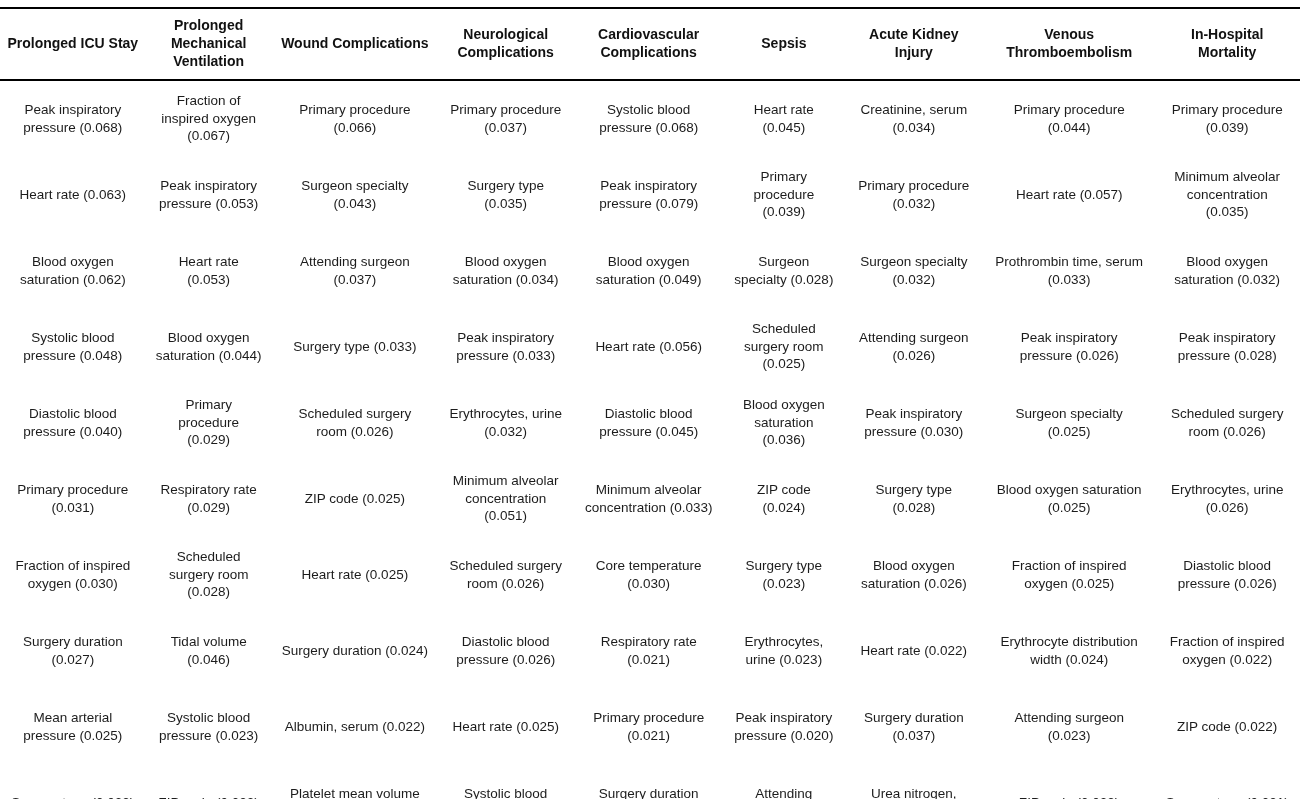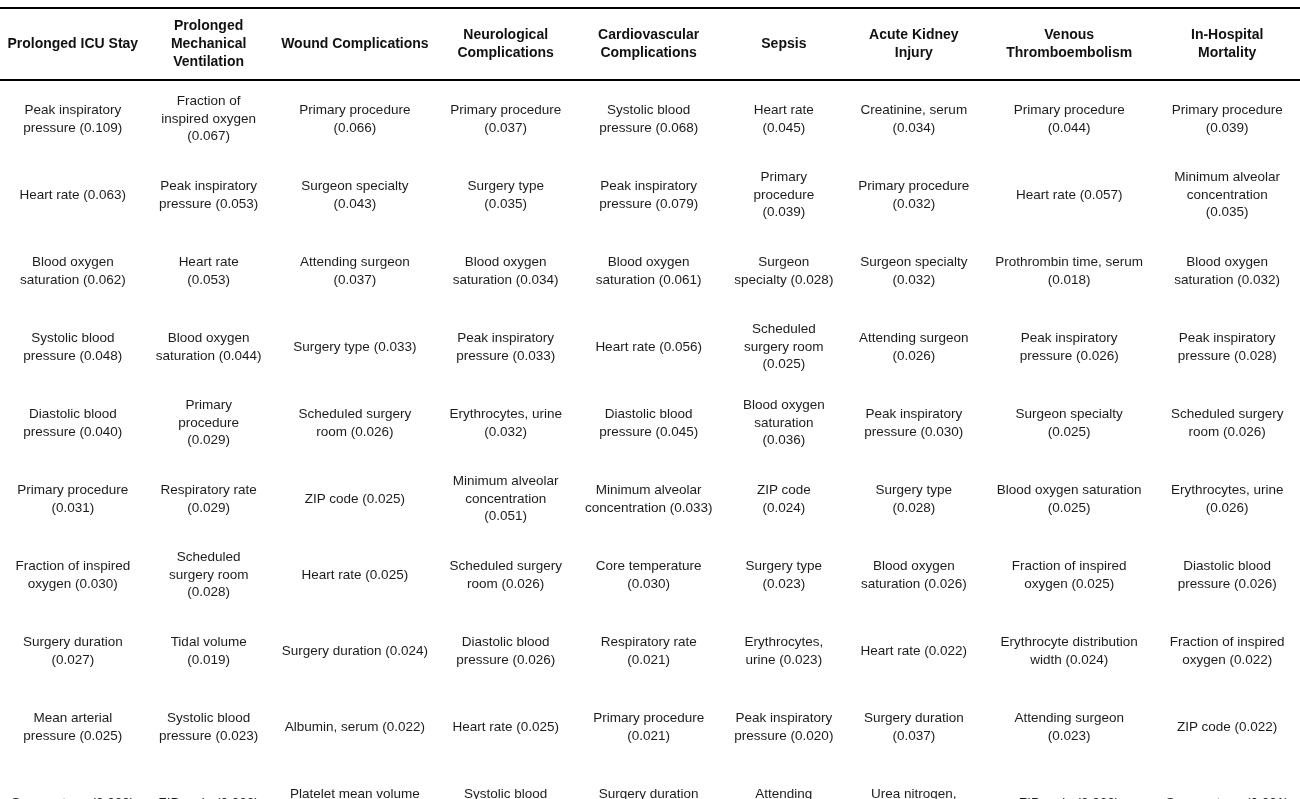--- a/index.html
+++ b/index.html
@@ -68,21 +68,21 @@
           <th>Neurological Complications</th>
           <th>Cardiovascular Complications</th>
           <th>Sepsis</th>
           <th>Acute Kidney Injury</th>
           <th>Venous Thromboembolism</th>
           <th>In-Hospital Mortality</th>
         </tr>
       </thead>
     <tbody>
         <tr>
-          <td>Peak inspiratory pressure (0.109)</td>
+          <td>Peak inspiratory pressure (0.068)</td>
           <td>Fraction of inspired oxygen (0.067)</td>
           <td>Primary procedure (0.066)</td>
           <td>Primary procedure (0.037)</td>
           <td>Systolic blood pressure (0.068)</td>
           <td>Heart rate (0.045)</td>
           <td>Creatinine, serum (0.034)</td>
           <td>Primary procedure (0.044)</td>
           <td>Primary procedure (0.039)</td>
         </tr>
         <tr>
@@ -94,24 +94,24 @@
           <td>Primary procedure (0.039)</td>
           <td>Primary procedure (0.032)</td>
           <td>Heart rate (0.057)</td>
           <td>Minimum alveolar concentration (0.035)</td>
         </tr>
         <tr>
           <td>Blood oxygen saturation (0.062)</td>
           <td>Heart rate (0.053)</td>
           <td>Attending surgeon (0.037)</td>
           <td>Blood oxygen saturation (0.034)</td>
-          <td>Blood oxygen saturation (0.061)</td>
+          <td>Blood oxygen saturation (0.049)</td>
           <td>Surgeon specialty (0.028)</td>
           <td>Surgeon specialty (0.032)</td>
-          <td>Prothrombin time, serum (0.018)</td>
+          <td>Prothrombin time, serum (0.033)</td>
           <td>Blood oxygen saturation (0.032)</td>
         </tr>
         <tr>
           <td>Systolic blood pressure (0.048)</td>
           <td>Blood oxygen saturation (0.044)</td>
           <td>Surgery type (0.033)</td>
           <td>Peak inspiratory pressure (0.033)</td>
           <td>Heart rate (0.056)</td>
           <td>Scheduled surgery room (0.025)</td>
           <td>Attending surgeon (0.026)</td>
@@ -146,21 +146,21 @@
           <td>Heart rate (0.025)</td>
           <td>Scheduled surgery room (0.026)</td>
           <td>Core temperature (0.030)</td>
           <td>Surgery type (0.023)</td>
           <td>Blood oxygen saturation (0.026)</td>
           <td>Fraction of inspired oxygen (0.025)</td>
           <td>Diastolic blood pressure (0.026)</td>
         </tr>
         <tr>
           <td>Surgery duration (0.027)</td>
-          <td>Tidal volume (0.019)</td>
+          <td>Tidal volume (0.046)</td>
           <td>Surgery duration (0.024)</td>
           <td>Diastolic blood pressure (0.026)</td>
           <td>Respiratory rate (0.021)</td>
           <td>Erythrocytes, urine (0.023)</td>
           <td>Heart rate (0.022)</td>
           <td>Erythrocyte distribution width (0.024)</td>
           <td>Fraction of inspired oxygen (0.022)</td>
         </tr>
         <tr>
           <td>Mean arterial pressure (0.025)</td>

